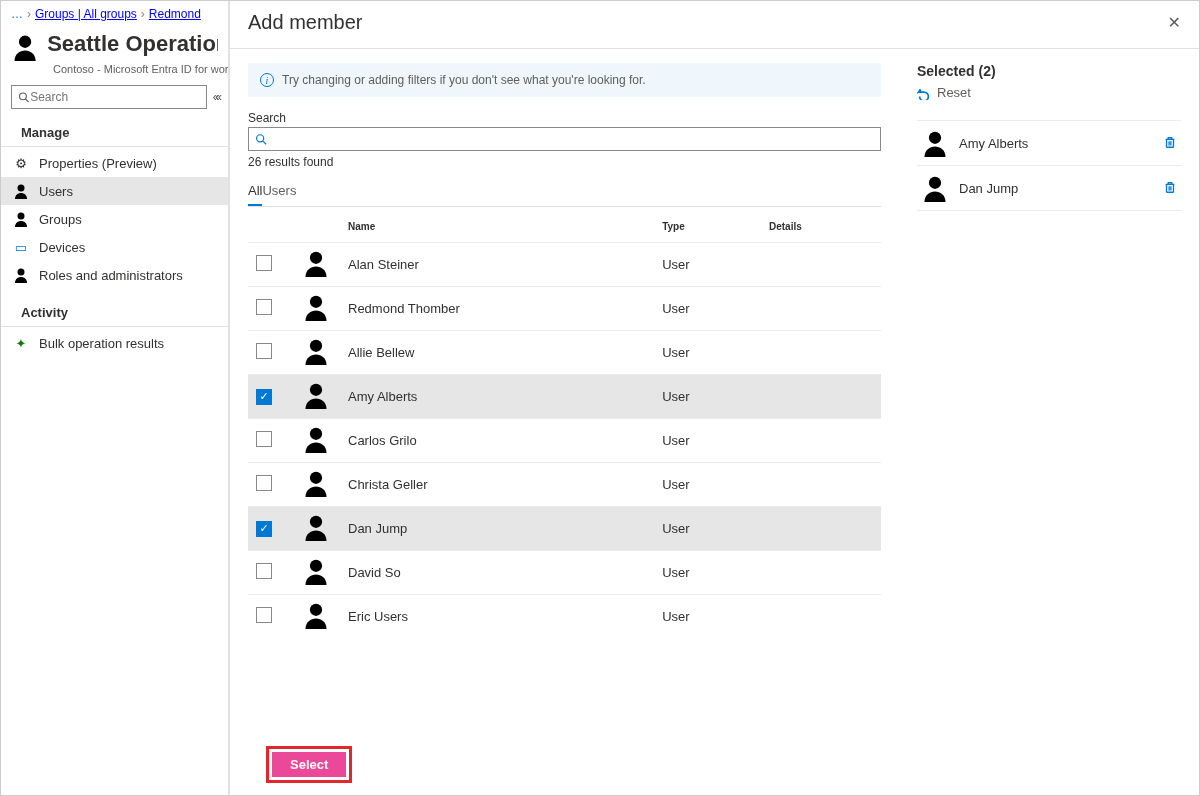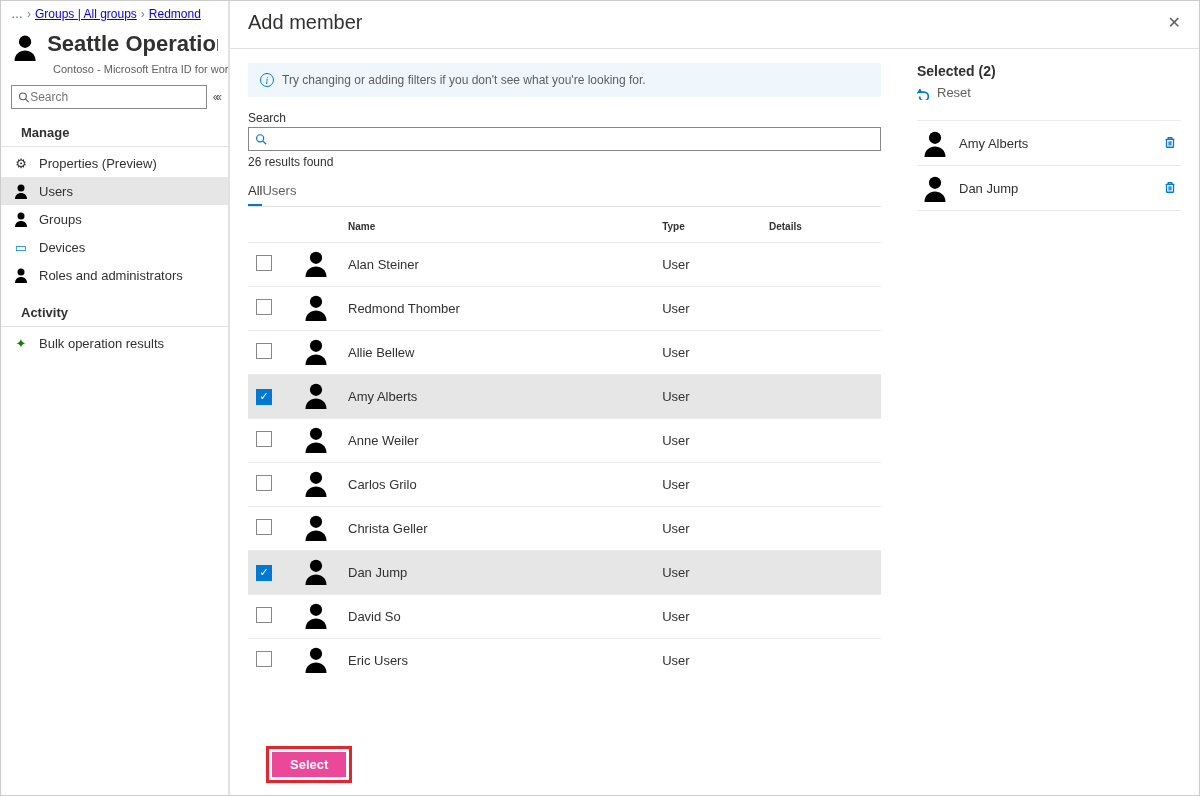--- a/index.html
+++ b/index.html
@@ -216,29 +216,20 @@
                   <td>Allie Bellew</td>
                   <td>User</td>
                   <td></td>
                 </tr>
                 <tr class="row-selected">
                   <td><span class="chk checked">✓</span></td>
                   <td><svg class="person avatar" width="28" height="28">
                       <use href="#person"></use>
                     </svg></td>
                   <td>Amy Alberts</td>
-                  <td>User</td>
-                  <td></td>
-                </tr>
-                <tr>
-                  <td><span class="chk"></span></td>
-                  <td><svg class="person avatar" width="28" height="28">
-                      <use href="#person"></use>
-                    </svg></td>
-                  <td>Anne Weiler</td>
                   <td>User</td>
                   <td></td>
                 </tr>
                 <tr>
                   <td><span class="chk"></span></td>
                   <td><svg class="person avatar" width="28" height="28">
                       <use href="#person"></use>
                     </svg></td>
                   <td>Carlos Grilo</td>
                   <td>User</td>

